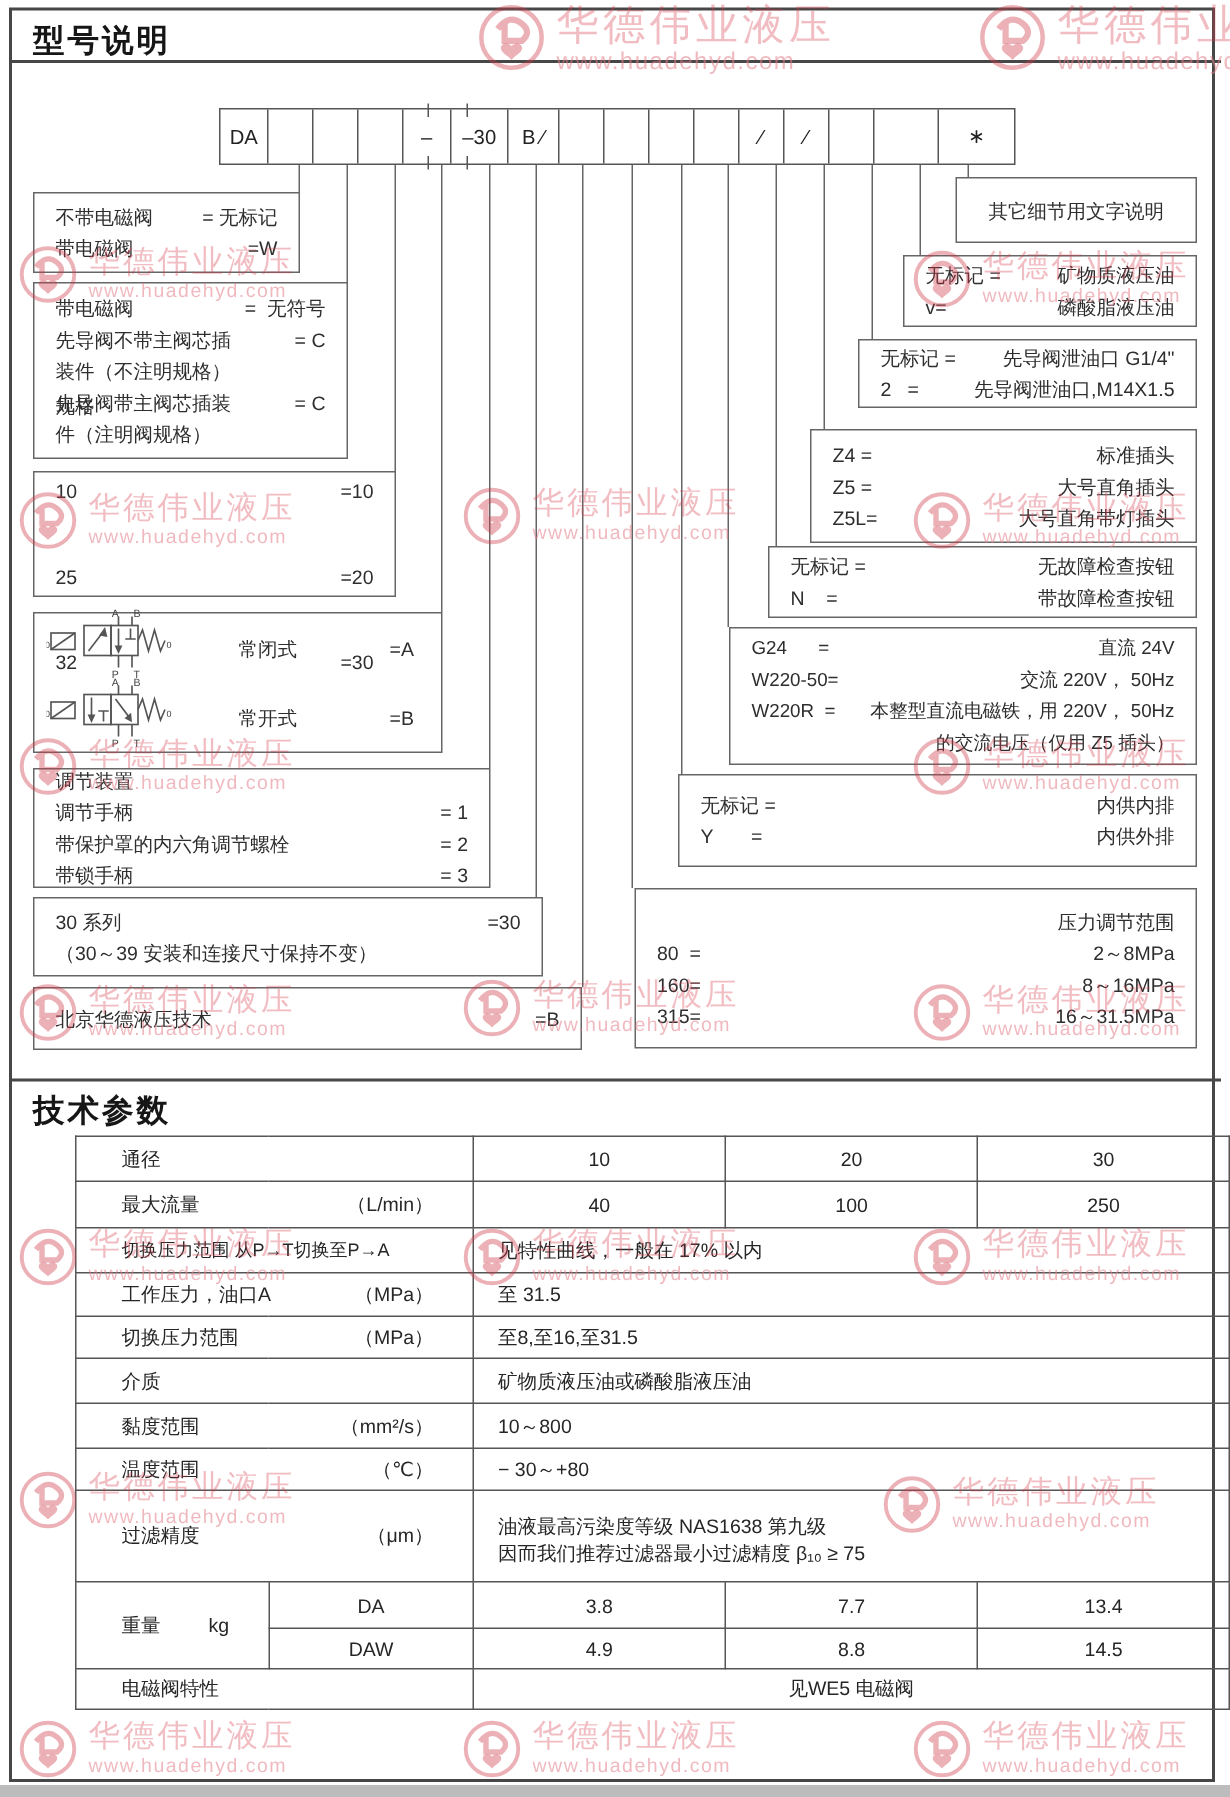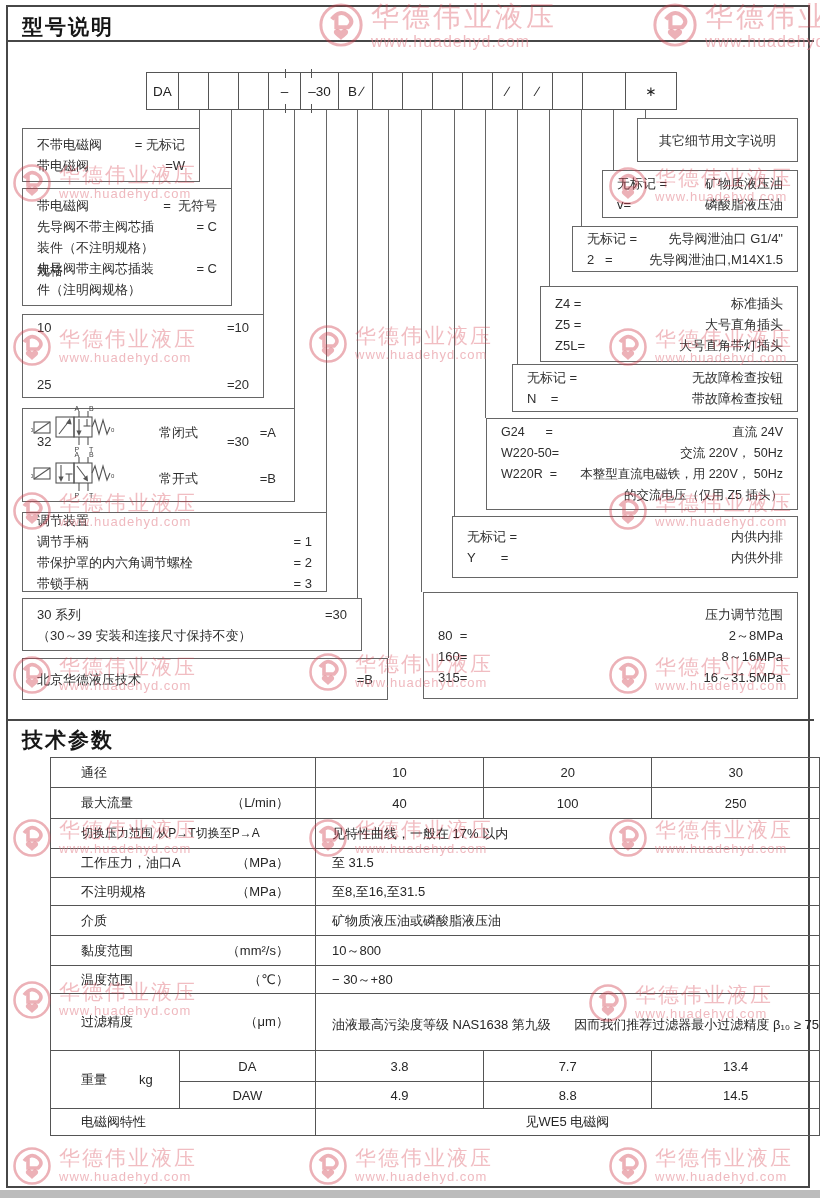--- a/index.html
+++ b/index.html
@@ -25,21 +25,21 @@
   .brow.center1{justify-content:center;}
   .vrow{align-items:center;padding:0 18px 0 8px;height:46px;}
   .vl{flex:1;padding-left:24px;}
   
   #ttable{position:absolute;left:10px;top:757px;border-collapse:collapse;table-layout:fixed;margin-left:40px;}
   #ttable td{border:1px solid #555;font-size:13px;color:#262626;padding:0;vertical-align:middle;box-sizing:border-box;}
   .tl{display:flex;align-items:center;justify-content:space-between;padding:0 26px 0 30px;height:100%;box-sizing:border-box;}
   .tl .lab{white-space:nowrap;}
   .tc{text-align:center;}
   .ts{padding-left:16px !important;}
-  .fl2{display:flex;flex-direction:row;justify-content:space-between;padding:15px 0 9px 16px;height:100%;box-sizing:border-box;}
+  .fl2{display:flex;flex-direction:column;justify-content:space-between;padding:15px 0 9px 16px;height:100%;box-sizing:border-box;}
   
   .wm{position:absolute;display:flex;align-items:flex-start;gap:7px;z-index:9;pointer-events:none;}
   .wm-brand{font-weight:normal;font-size:21px;letter-spacing:2px;color:rgba(213,62,75,0.34);line-height:1.1;white-space:nowrap;}
   .wm-url{font-size:13px;color:rgba(226,128,138,0.55);letter-spacing:1px;white-space:nowrap;}
   .wm.lg .wm-brand{font-size:28px;letter-spacing:3px;}
   .wm.lg .wm-url{font-size:16px;}
 </style>
 </head>
 <body>
 
@@ -374,21 +374,21 @@
               <div class="tl">
                 <span class="lab">工作压力，油口A</span>
                 <span>（MPa）</span>
               </div>
             </td>
             <td class="ts" colspan="3">至 31.5</td>
           </tr>
           <tr style="height: 28px;">
             <td colspan="2">
               <div class="tl">
-                <span class="lab">不注明规格</span>
+                <span class="lab">切换压力范围</span>
                 <span>（MPa）</span>
               </div>
             </td>
             <td class="ts" colspan="3">至8,至16,至31.5</td>
           </tr>
           <tr style="height: 30px;">
             <td colspan="2">
               <div class="tl">
                 <span class="lab">介质</span>
                 <span></span>

